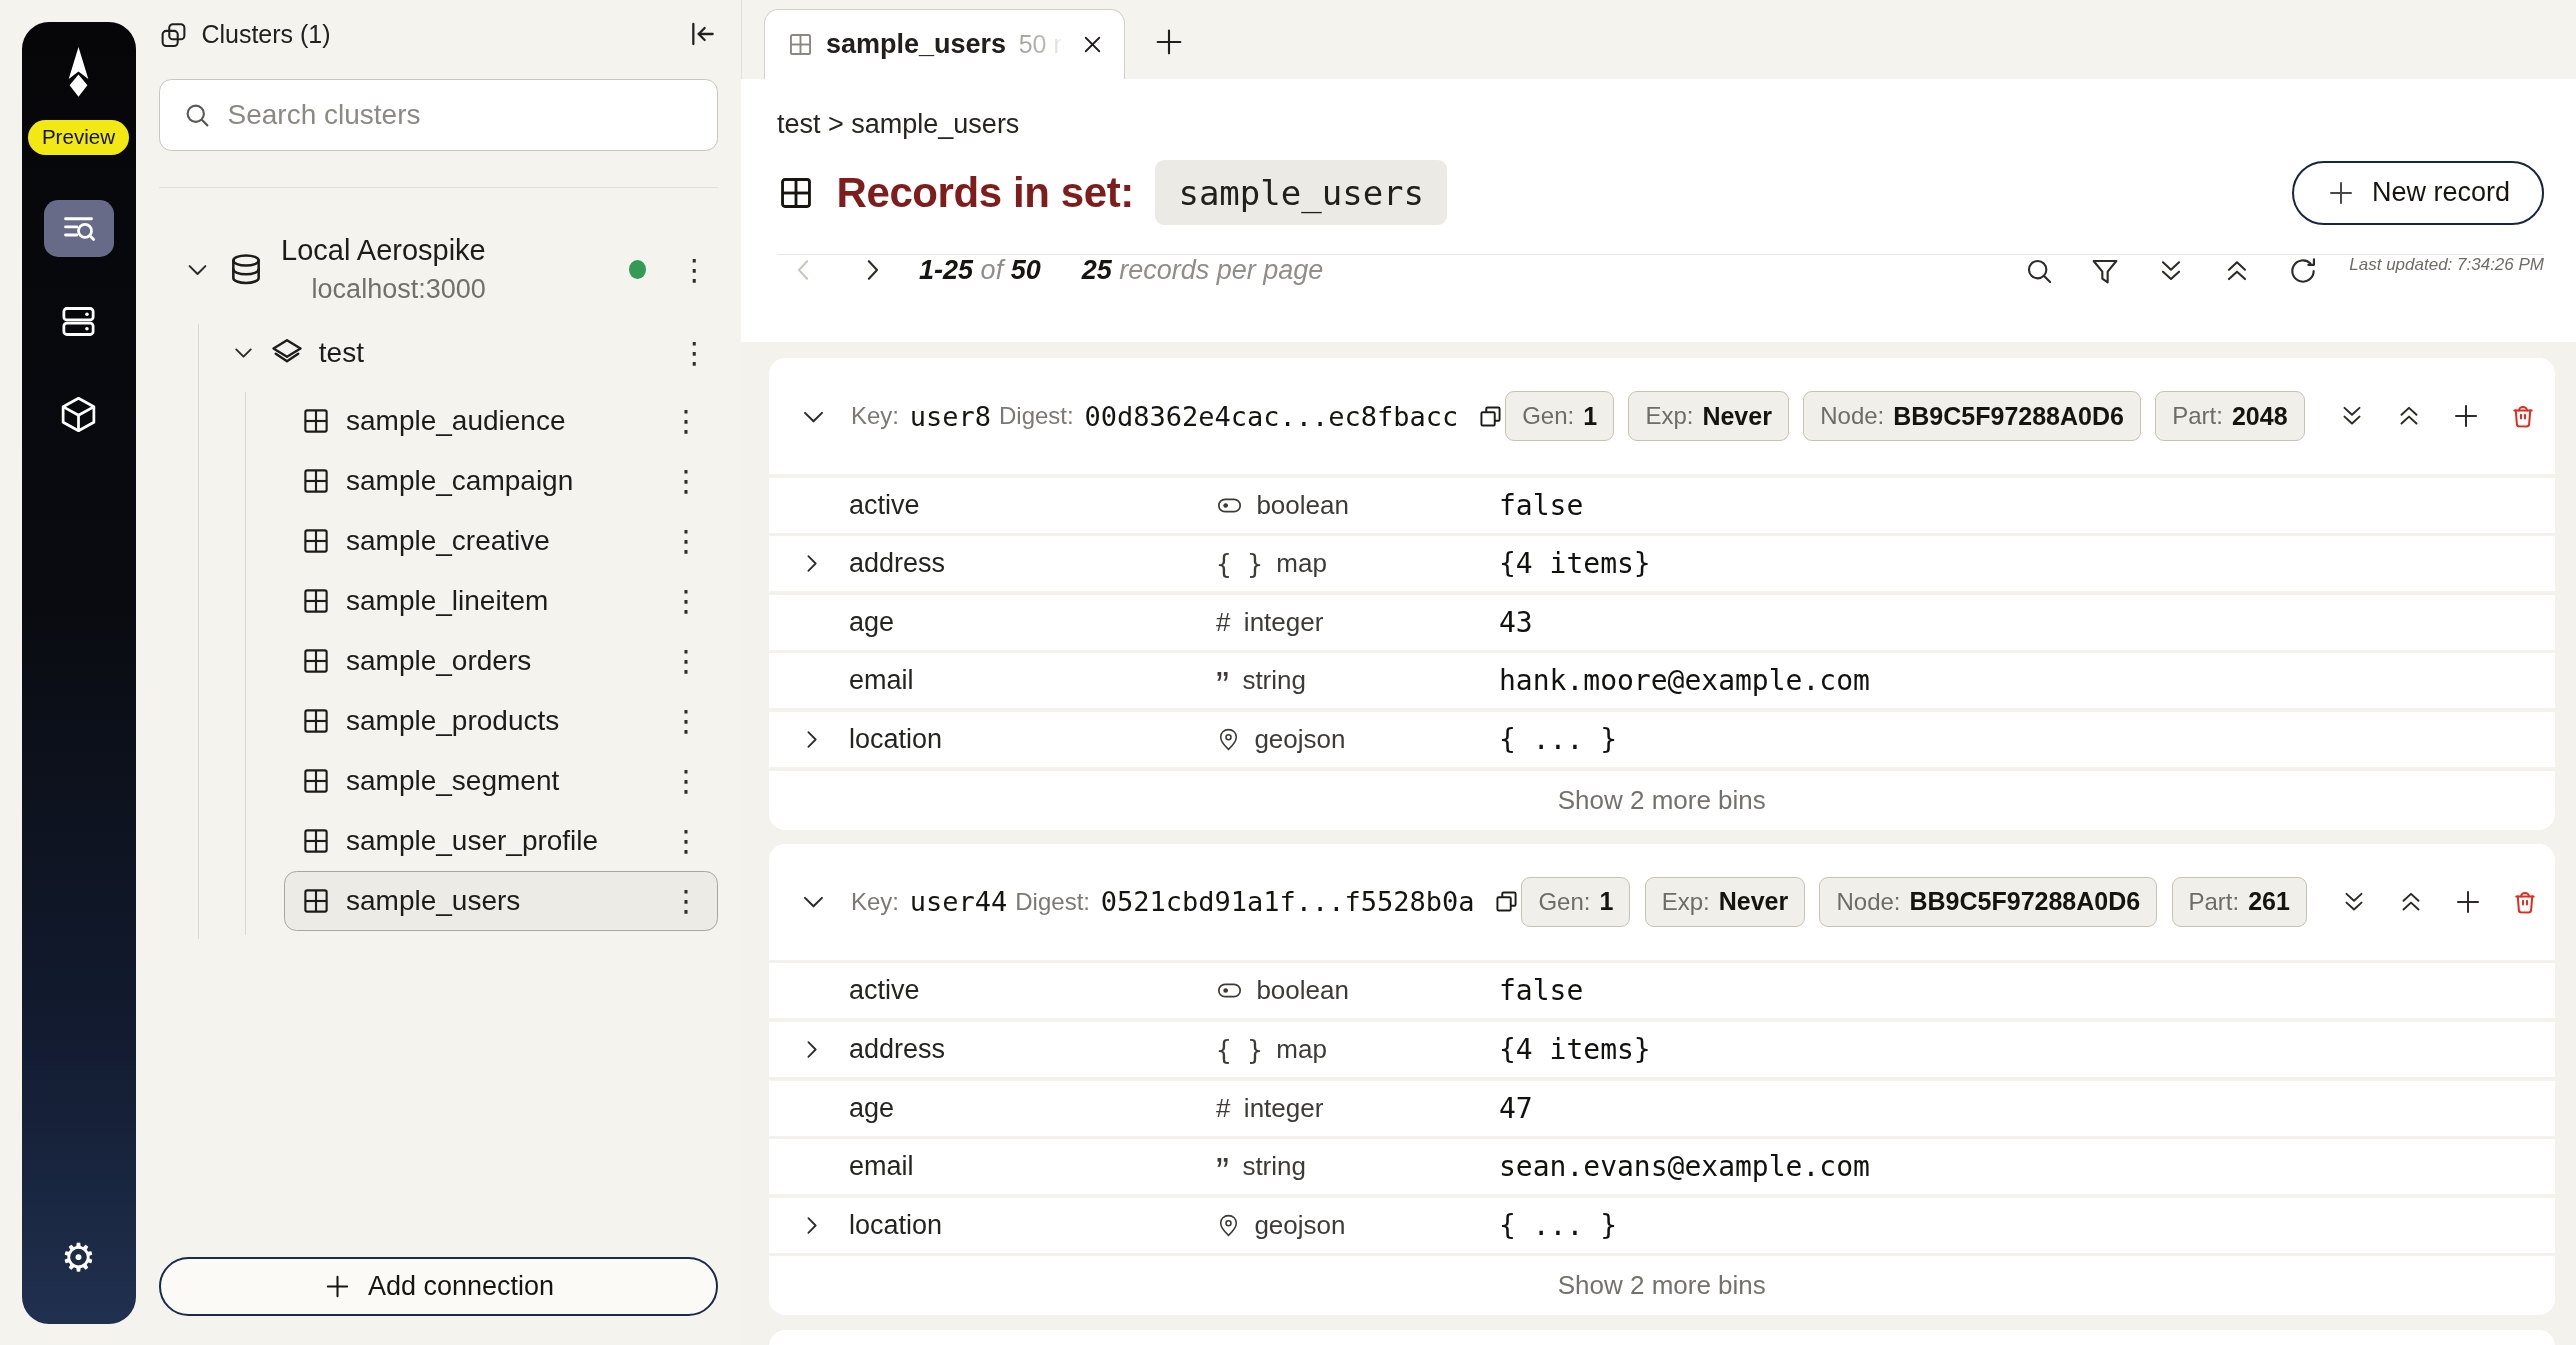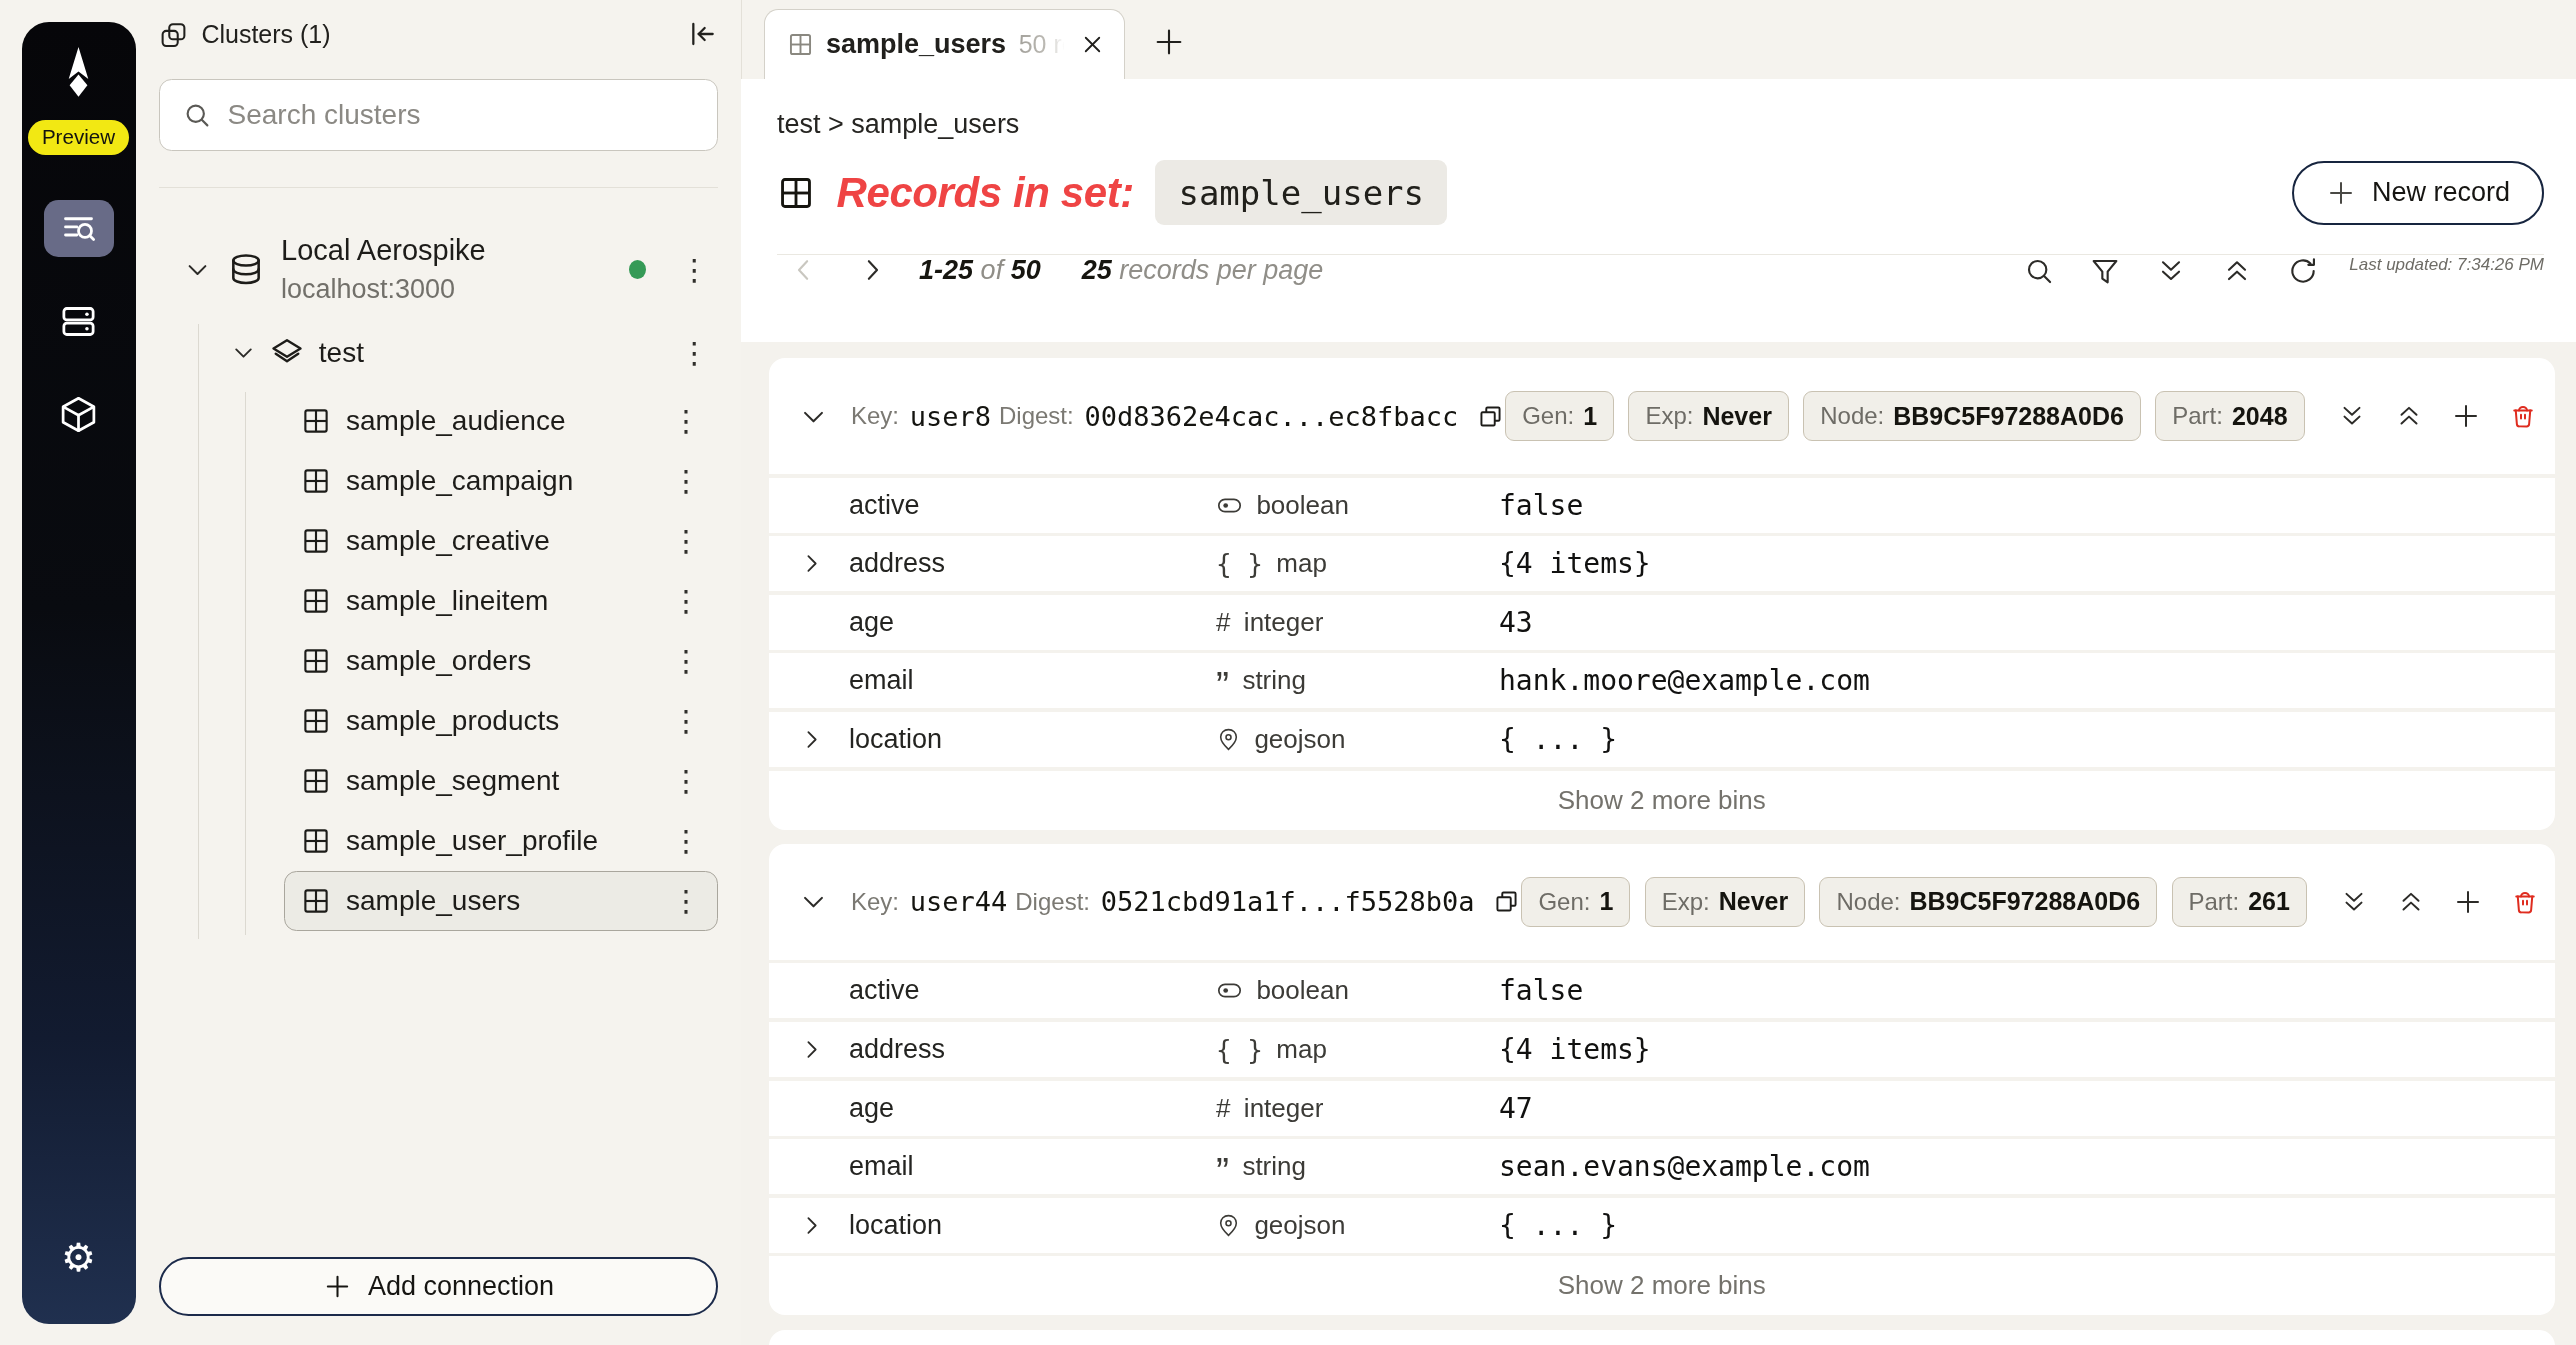--- a/index.html
+++ b/index.html
@@ -46,21 +46,21 @@
     border:1.8px solid #c9c6be; border-radius:12.5px;
     display:flex; align-items:center; gap:16px; padding:0 21.5px;
   }
   .search-box input {
     border:none; outline:none; background:transparent; flex:1;
     font-size:28px; color:#3b3a36; font-family:"Liberation Sans",sans-serif;
   }
   .search-box input::placeholder { color:#8b8984; }
   .side-divider { margin-top:36px; border-top:0.9px solid #e3e0d8; }
 
-  .tree { position:relative; }
+  .tree { position:relative;text-align:right; }
   .guide-1 { position:absolute; left:39px; top:97px; width:0.9px; height:615px; background:#dcd9d1; }
   .guide-2 { position:absolute; left:86px; top:165px; width:0.9px; height:543px; background:#dcd9d1; }
 
   .cluster-row { margin-top:39px; display:flex; align-items:center; padding-left:25px; height:86px; }
   .cluster-row .db-icon { margin-left:16px; color:#1d1c19; }
   .cluster-text { margin-left:16px; display:flex; flex-direction:column; gap:7.2px; }
   .cluster-name { font-size:29px; color:#1d1c19; }
   .cluster-host { font-size:27px; color:#72706a; }
   .status-dot { width:17px; height:19px; border-radius:50%; background:#359a56; margin-left:auto; }
   .kebab { font-size:29.5px; color:#2f2e2a; padding:0 9px; cursor:pointer; line-height:1; }
@@ -113,21 +113,21 @@
   }
   .tooltip-arrow {
     position:absolute; left:75px; top:-6.3px; width:16px; height:16px;
     background:#5d5c59; transform:rotate(45deg);
   }
 
   .header-panel { background:#fff; height:342px; padding:0 32px 0 36px; }
   .breadcrumb { padding-top:30px; font-size:27px; color:#262522; }
   .title-row { margin-top:14.3px; height:77px; display:flex; align-items:center; gap:21.5px; }
   .title-grid-icon { color:#16150f; }
-  .page-title { font-size:42px; font-weight:700; letter-spacing:-0.4px; color:#ef4444; white-space:nowrap;font-style:italic; }
+  .page-title { font-size:42px; font-weight:700; letter-spacing:-0.4px; color:#7f1d1d; white-space:nowrap; }
   .set-chip {
     background:#eceae5; border-radius:9px; padding:12.5px 23px;
     font-size:34px; color:#21201b;
   }
   .new-record-btn {
     margin-left:auto; height:64px; border:2.7px solid #17253f; border-radius:894px;
     background:#fff; padding:0 32px; display:flex; align-items:center; gap:16px;
     font-size:27px; color:#161512; cursor:pointer; white-space:nowrap;
   }
   .hdr-divider { margin-top:23px; border-top:0.9px solid #eae8e1; }

